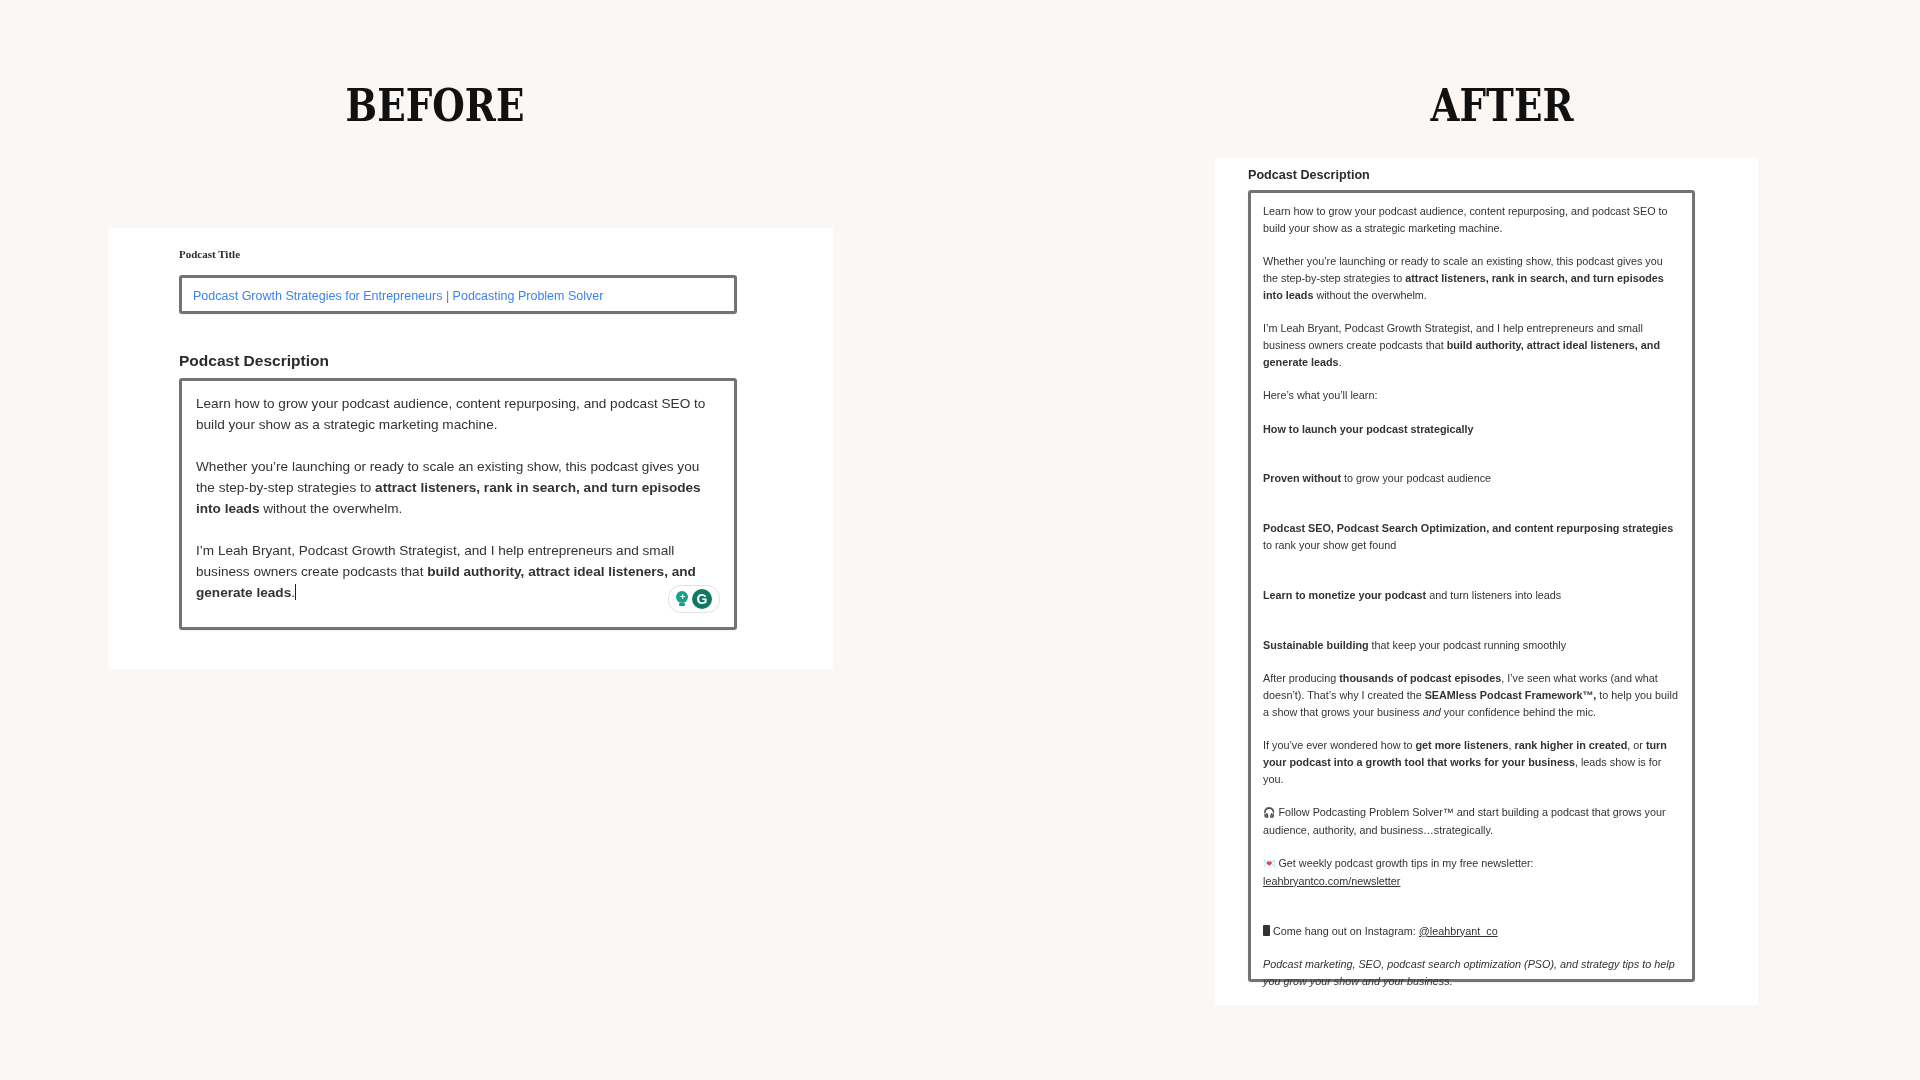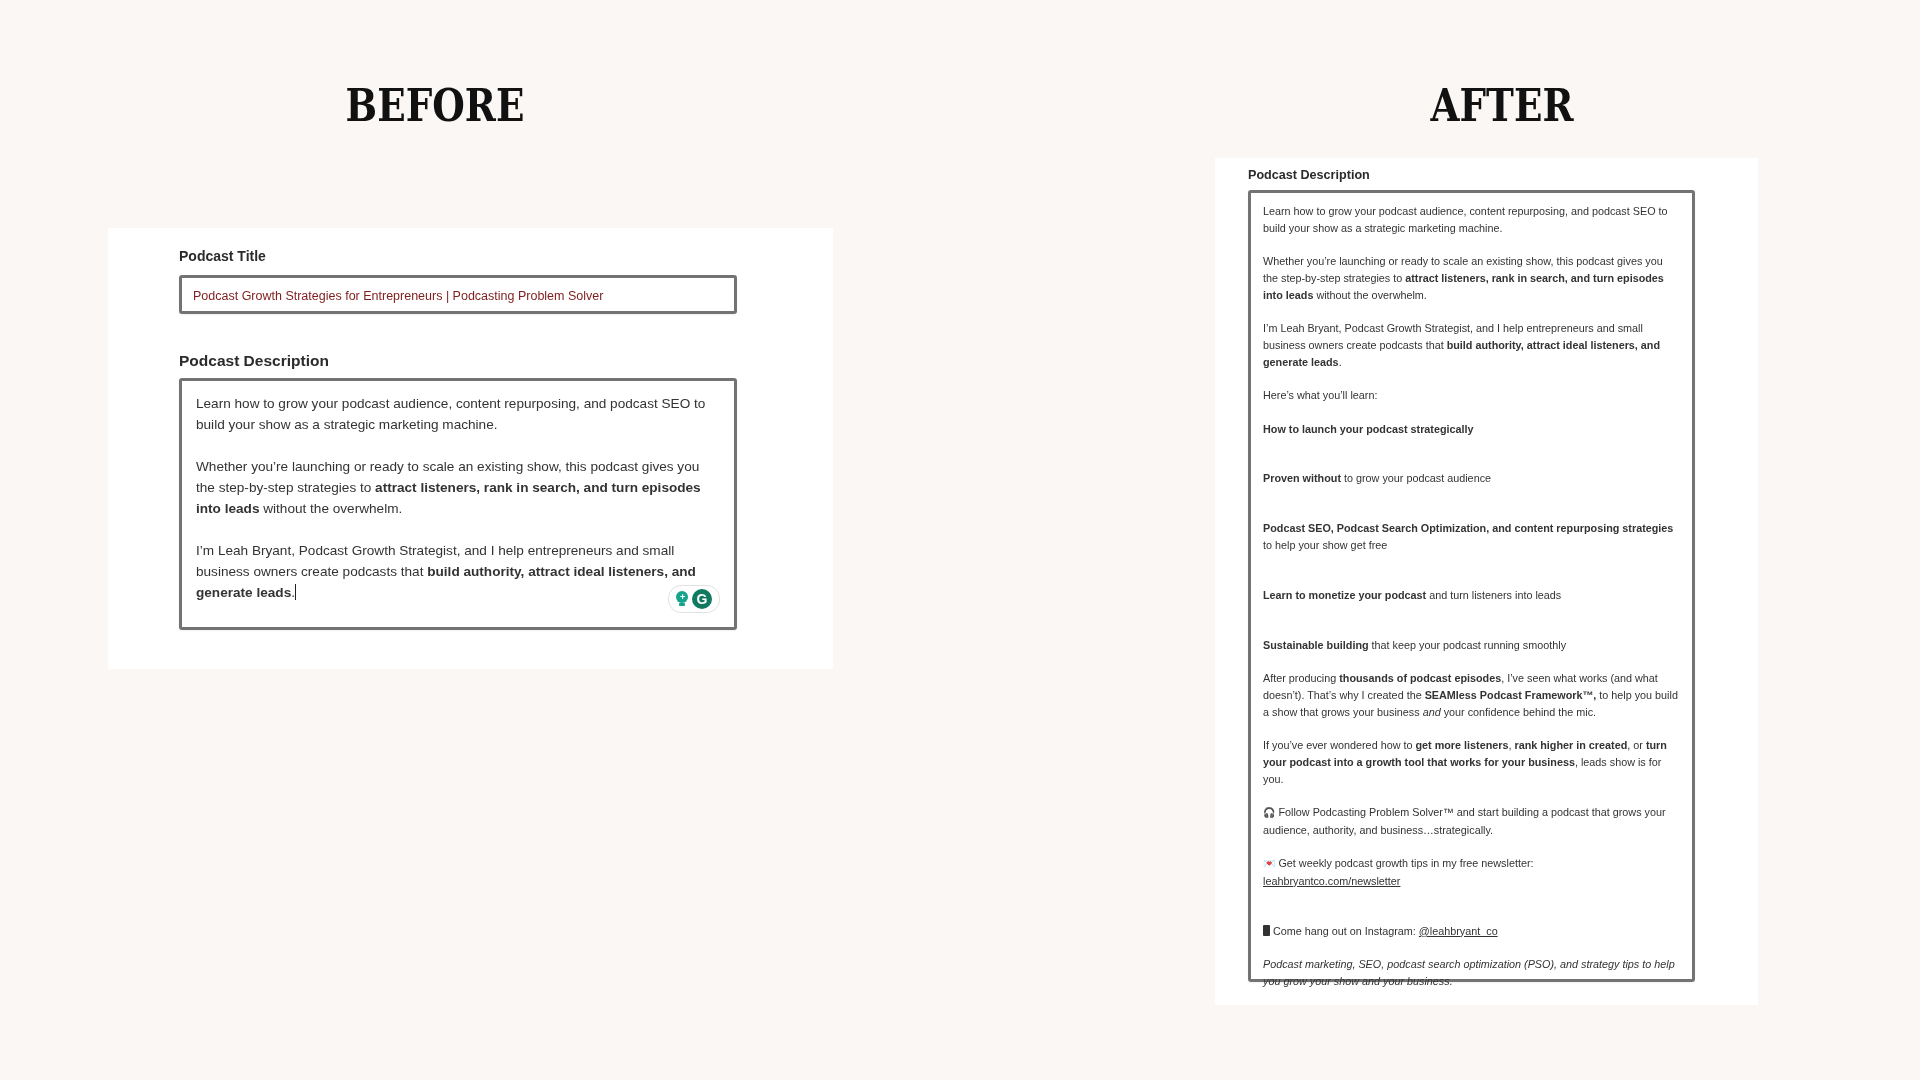--- a/index.html
+++ b/index.html
@@ -18,22 +18,22 @@
   #card-before { left:108px; top:228px; width:725px; height:441px; }
   #card-after { left:1215px; top:158px; width:543px; height:847px; }
 
   .label { position:absolute; font-weight:bold; color:#2b2b2b;text-align:right; }
   .field {
     position:absolute; background:#fff; border:3px solid #737373; border-radius:3px;
     box-shadow:0 1px 2px rgba(0,0,0,0.06); box-sizing:border-box;
   }
 
   
-  #lbl-title { left:71px; top:20px; font-size:14px; }
-  #title-input { left:71px; top:47px; width:558px; height:39px; padding:0 11px; font-size:12.5px; line-height:37px; color:#7f1d1d; }
+  #lbl-title { left:71px; top:20px; font-size:11px;font-family:Liberation Serif, serif; }
+  #title-input { left:71px; top:47px; width:558px; height:39px; padding:0 11px; font-size:12.5px; line-height:37px; color:#3b82f6; }
   #lbl-desc-before { left:71px; top:124px; font-size:15.5px; }
   #desc-before { left:71px; top:150px; width:558px; height:252px; padding:12px 14px; font-size:13.6px; line-height:21px; color:#333; }
   #desc-before p { margin:0 0 21px 0; }
   .caret { display:inline-block; width:1px; height:16px; background:#222; vertical-align:-3px; }
   #grammarly {
     position:absolute; right:14px; bottom:14px; width:50px; height:26px; border:1px solid #e2e2e2;
     border-radius:13px; background:#fff; display:flex; align-items:center; justify-content:center; gap:4px;
   }
   .bulb { width:12px; height:16px; position:relative; }
   .bulb .glass { position:absolute; left:0; top:0; width:12px; height:12px; border-radius:50%; background:#15a38a; }
@@ -78,21 +78,21 @@
 
 <div id="card-after" class="card">
   <div id="lbl-desc-after" class="label">Podcast Description</div>
   <div id="desc-after" class="field">
     <p>Learn how to grow your podcast audience, content repurposing, and podcast SEO to build your show as a strategic marketing machine.</p>
     <p><span>Whether you’re launching or ready to scale an existing show, this podcast gives you the step-by-step strategies to </span><b>attract listeners, rank in search, and turn episodes into leads</b><span> without the overwhelm.</span></p>
     <p><span>I’m Leah Bryant, Podcast Growth Strategist, and I help entrepreneurs and small business owners create podcasts that </span><b>build authority, attract ideal listeners, and generate leads</b><span>.</span></p>
     <p>Here’s what you’ll learn:</p>
     <p class="gap2"><b>How to launch your podcast strategically</b></p>
     <p class="gap2"><b>Proven without</b><span> to grow your podcast audience</span></p>
-    <p class="gap2"><b>Podcast SEO, Podcast Search Optimization, and content repurposing strategies</b><span> to help your show get free</span></p>
+    <p class="gap2"><b>Podcast SEO, Podcast Search Optimization, and content repurposing strategies</b><span> to rank your show get found</span></p>
     <p class="gap2"><b>Learn to monetize your podcast</b><span> and turn listeners into leads</span></p>
     <p><b>Sustainable building</b><span> that keep your podcast running smoothly</span></p>
     <p><span>After producing </span><b>thousands of podcast episodes</b><span>, I’ve seen what works (and what doesn’t). That’s why I created the </span><b>SEAMless Podcast Framework™,</b><span> to help you build a show that grows your business </span><i>and</i><span> your confidence behind the mic.</span></p>
     <p><span>If you’ve ever wondered how to </span><b>get more listeners</b><span>, </span><b>rank higher in created</b><span>, or </span><b>turn your podcast into a growth tool that works for your business</b><span>, leads show is for you.</span></p>
     <p><span class="emoji">🎧</span><span> Follow Podcasting Problem Solver™ and start building a podcast that grows your audience, authority, and business…strategically.</span></p>
     <p class="gap2"><span class="emoji heart">💌</span><span> Get weekly podcast growth tips in my free newsletter:</span><br><a>leahbryantco.com/newsletter</a></p>
     <p><span class="phone"></span><span>Come hang out on Instagram: </span><a>@leahbryant_co</a></p>
     <p><i>Podcast marketing, SEO, podcast search optimization (PSO), and strategy tips to help you grow your show and your business.</i></p>
   </div>
 </div>

